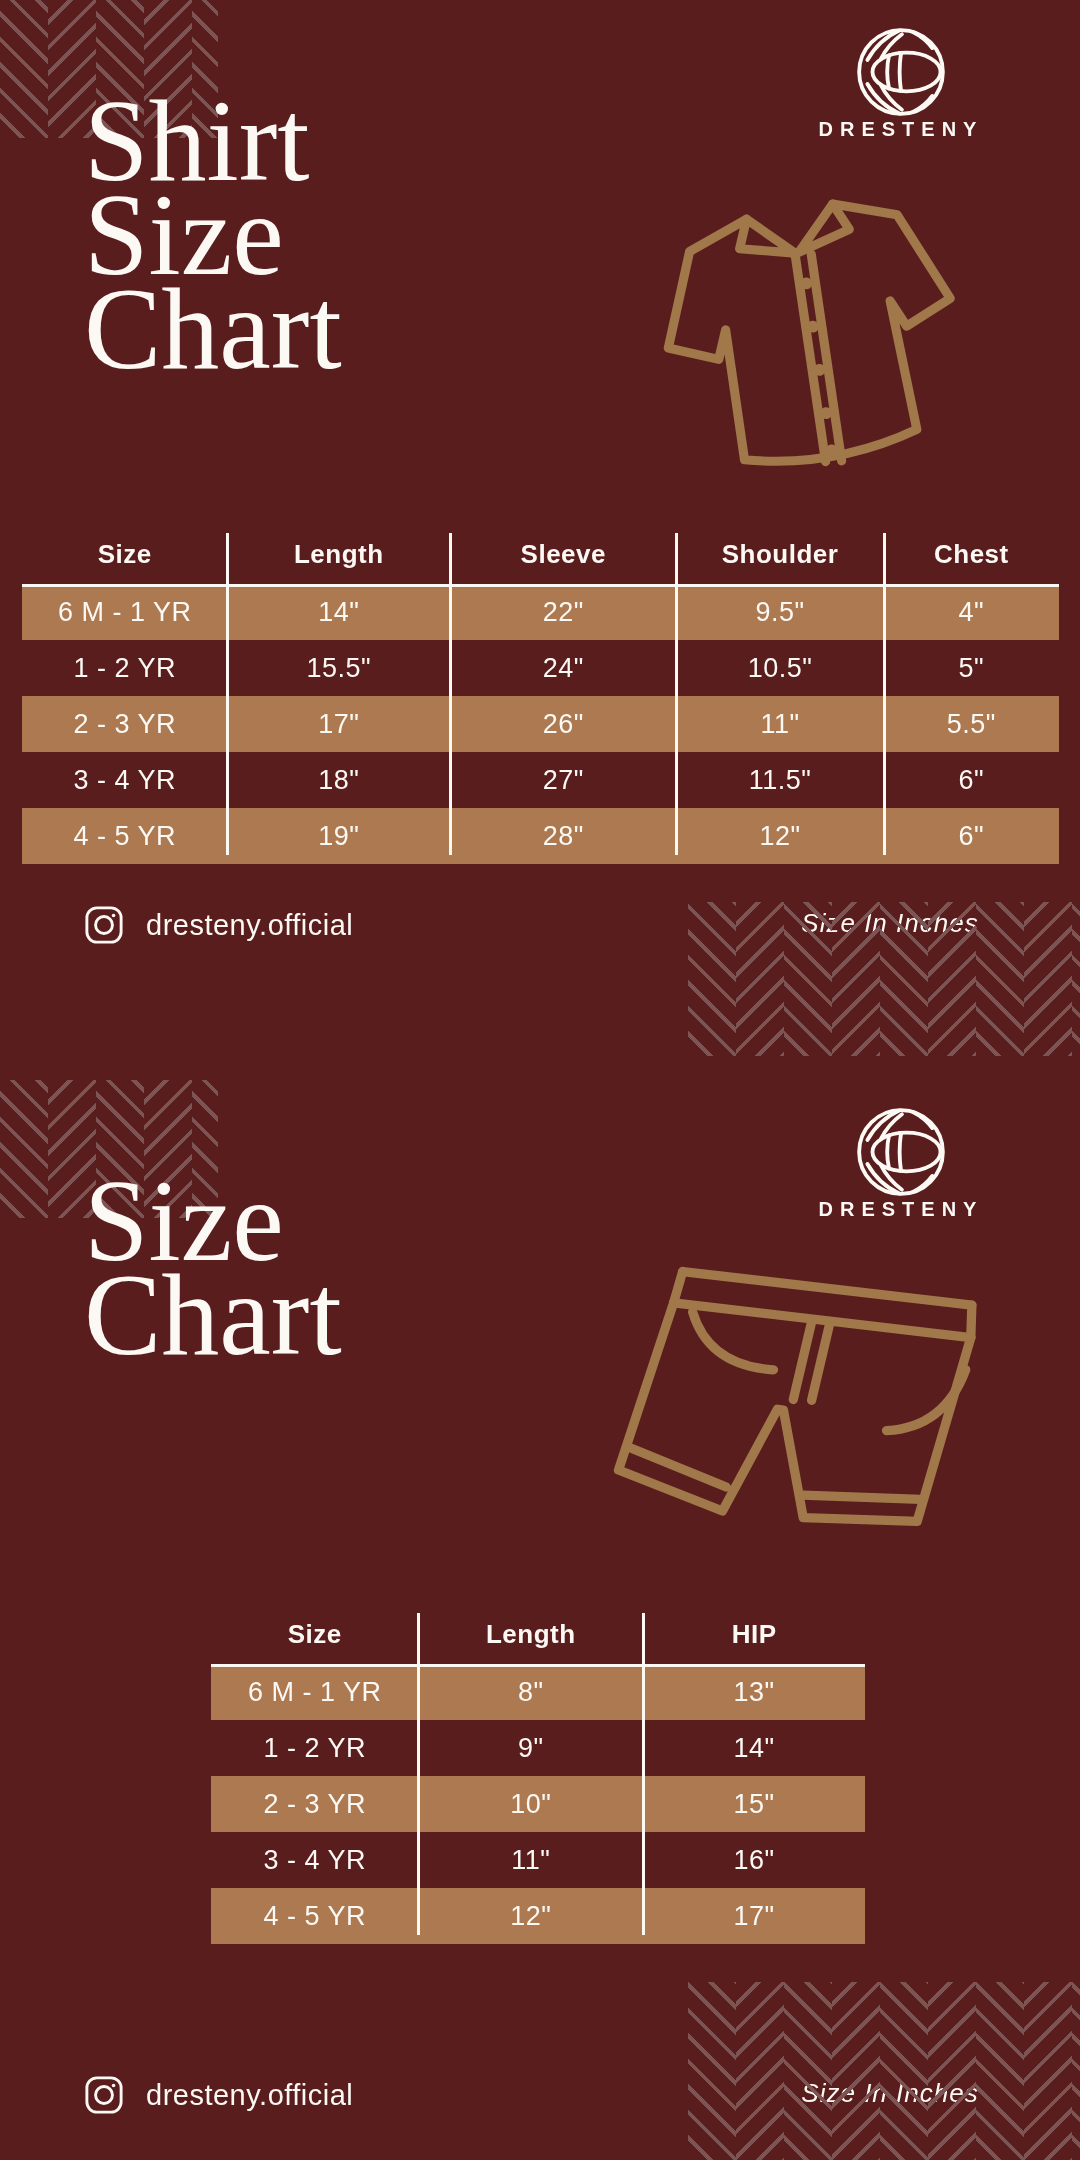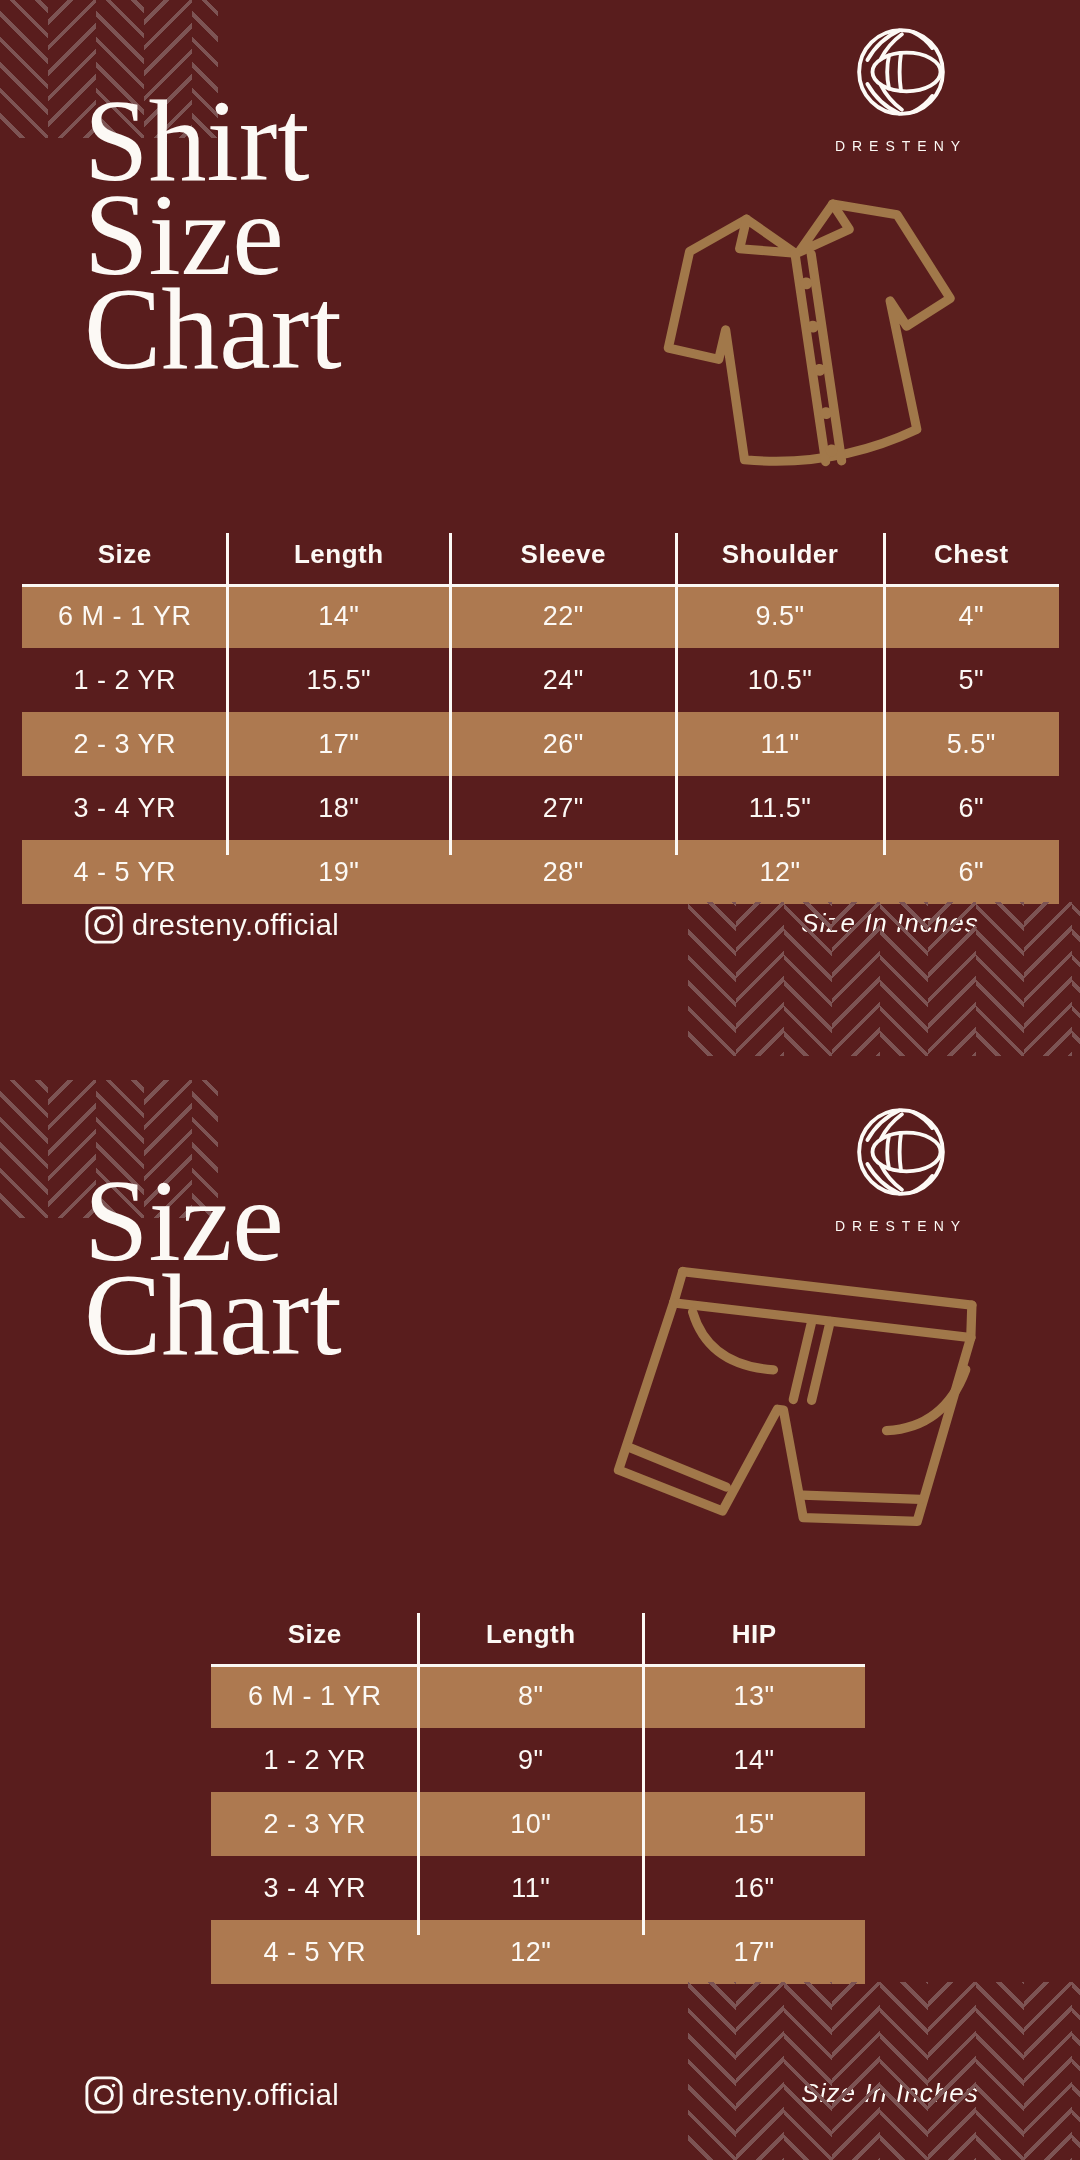--- a/index.html
+++ b/index.html
@@ -25,47 +25,47 @@
   .hb i:nth-child(odd){background:repeating-linear-gradient(45deg,transparent 0 14px,var(--pat) 14px 18px);}
   .hb i:nth-child(even){background:repeating-linear-gradient(135deg,transparent 0 14px,var(--pat) 14px 18px);}
   .hb.corner{left:0;top:0;width:218px;height:138px;}
   .hb.footer-block{left:688px;width:392px;}
   .sec1 .hb.footer-block{top:902px;height:154px;}
   .sec2 .hb.footer-block{top:902px;height:178px;}
 
   
   .logo{position:absolute;left:810px;top:26px;width:182px;text-align:center;}
   .logo svg{display:block;margin:0 auto;}
-  .wordmark{display:block;margin-top:20px;font-size:14px;font-weight:400;letter-spacing:7px;color:var(--txt);white-space:nowrap;}
+  .wordmark{display:block;margin-top:0;font-size:20px;font-weight:700;letter-spacing:7px;color:var(--txt);white-space:nowrap;}
 
   
   .title{position:absolute;left:84px;top:94px;font-family:"Liberation Serif",serif;font-weight:400;font-size:116px;line-height:94px;color:var(--txt);}
   .title span{display:block;}
 
   
   .illus{position:absolute;}
   .illus.shirt{left:612px;top:166px;}
   .illus.shorts{left:606px;top:160px;}
 
   
   .sizetable{position:absolute;top:524px;}
   .sizetable.t0{left:22px;width:1037px;}
   .sizetable.t1{left:211px;width:654px;}
   .thead,.trow{display:grid;align-items:center;text-align:center;}
   .t0 .thead,.t0 .trow{grid-template-columns:19.8% 21.5% 21.8% 20% 16.9%;}
   .t1 .thead,.t1 .trow{grid-template-columns:31.7% 34.4% 33.9%;}
   .thead{height:60px;}
   .th{font-size:26px;font-weight:700;letter-spacing:.5px;}
   .head-rule{position:absolute;left:0;right:0;top:60px;height:3px;background:var(--txt);}
-  .trow{height:64px;font-size:27px;letter-spacing:.5px;}
+  .trow{height:56px;font-size:27px;letter-spacing:.5px;}
   .trow.tan{background:var(--tan);}
   .vline{position:absolute;top:9px;height:322px;width:3px;background:var(--txt);transform:translateX(-1px);}
 
   
-  .ig{position:absolute;left:84px;top:903px;display:flex;align-items:center;gap:8px;height:44px;}
+  .ig{position:absolute;left:84px;top:903px;display:flex;align-items:center;gap:22px;height:44px;}
   .ig svg{display:block;}
   .ig-handle{font-size:29px;font-weight:400;letter-spacing:.5px;}
   .units{position:absolute;left:770px;top:908px;width:240px;text-align:center;font-size:26px;font-style:italic;letter-spacing:1px;}
   .sec2 .ig{top:993px;}
   .sec2 .units{top:998px;}
   svg .ln{fill:none;stroke-linecap:round;stroke-linejoin:round;}
 </style>
 </head>
 <body>
 

